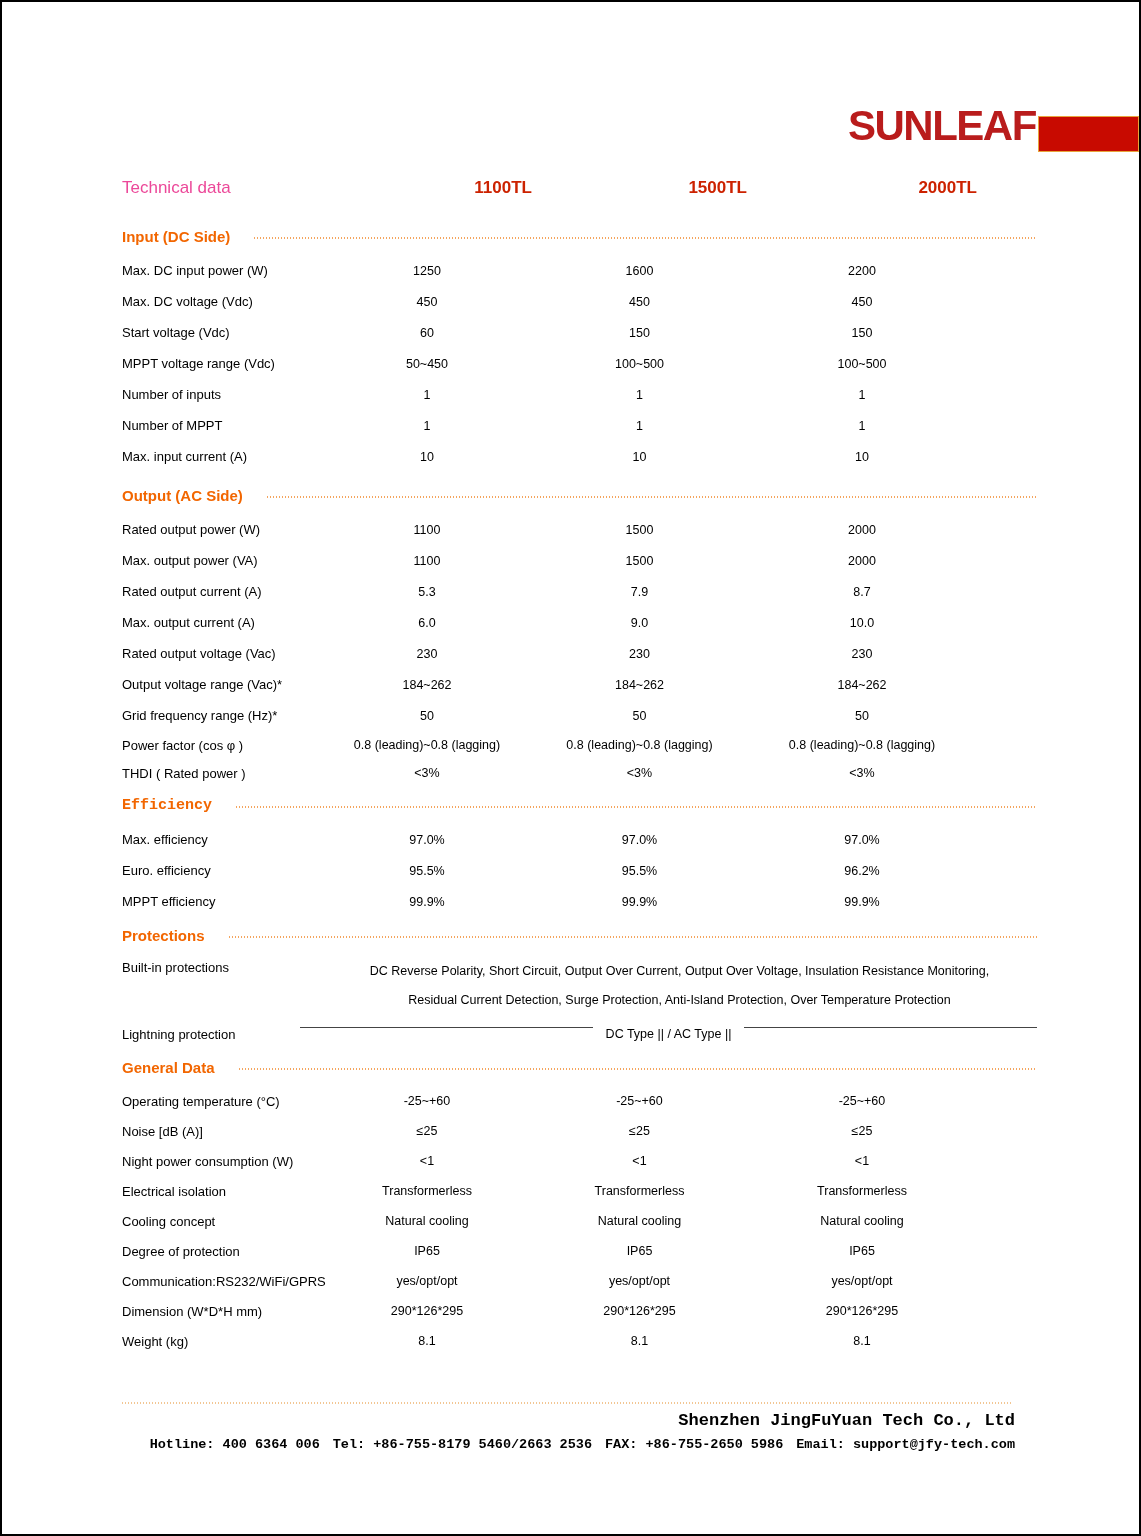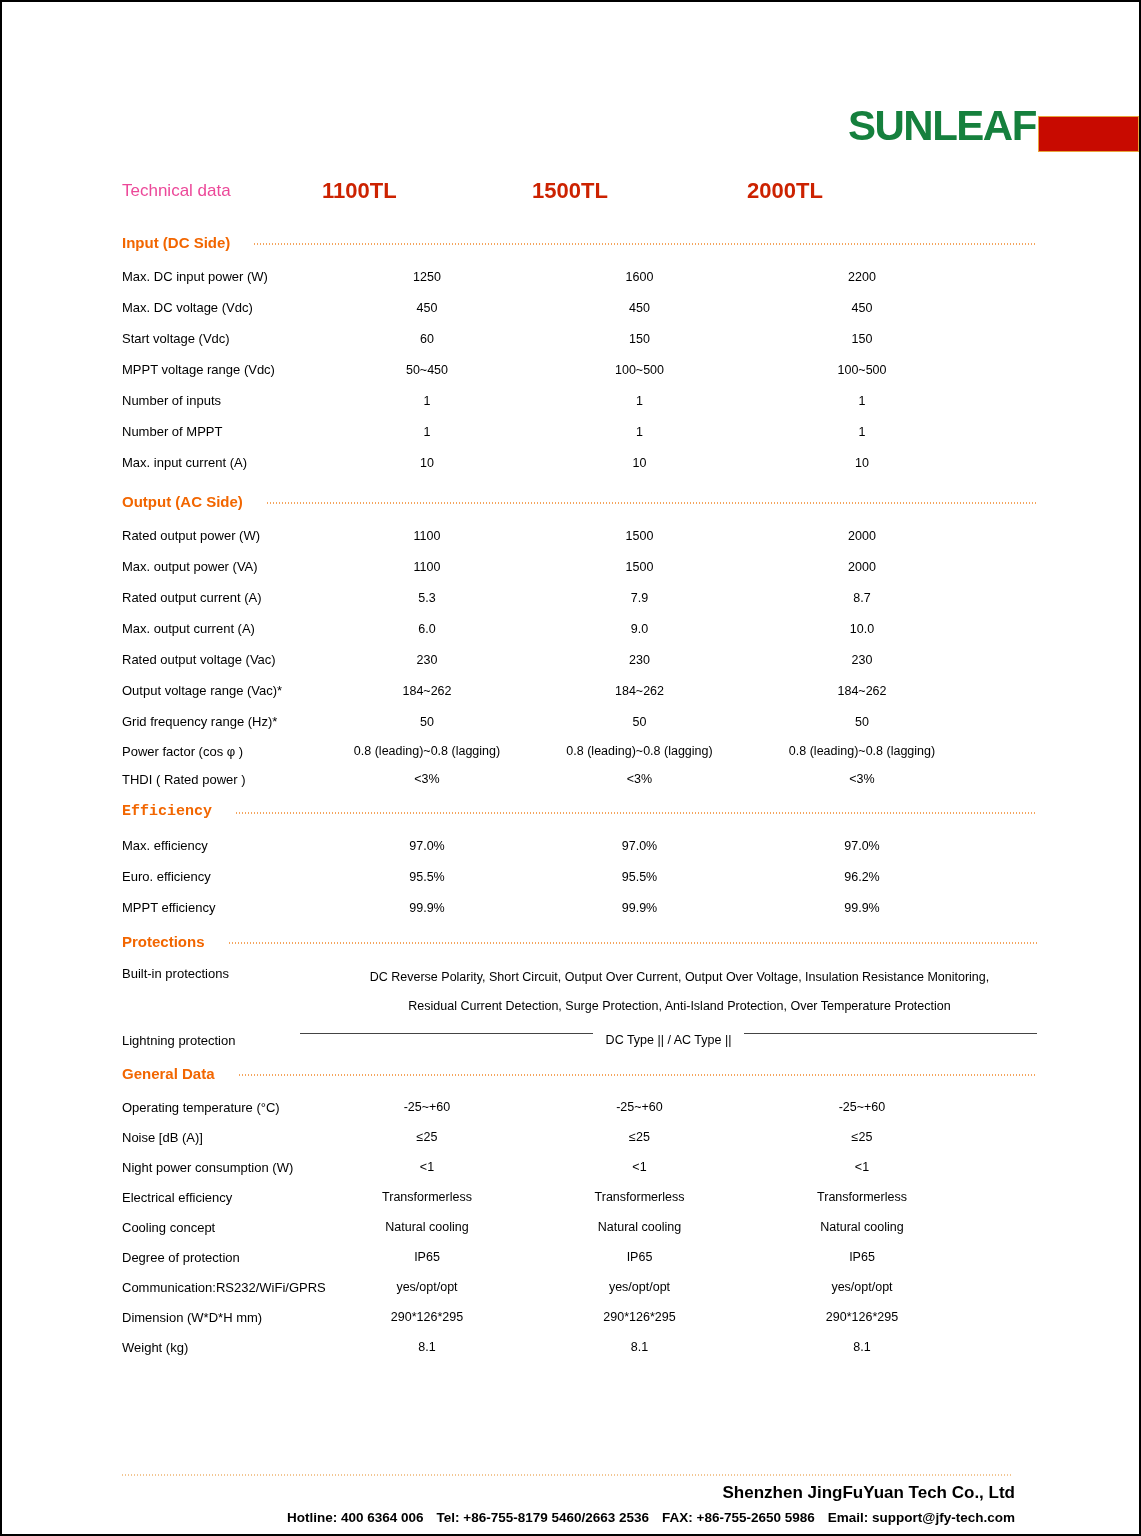--- a/index.html
+++ b/index.html
@@ -10,36 +10,36 @@
     box-sizing:border-box;
     position:relative;
     font-family:"Liberation Sans", sans-serif;
     color:#000;
     overflow:hidden;
   }
   
   .logo-text{
     position:absolute;top:103px;left:846px;
     font-size:42px;font-weight:bold;letter-spacing:-1.5px;
-    color:#15803d;line-height:1;
+    color:#b91c1c;line-height:1;
   }
   .accent-bar{
     position:absolute;top:114px;right:0;
     width:101px;height:36px;
     background:#c80a00;border:1px solid #e8a43c;box-sizing:border-box;
   }
   
   .content{position:absolute;left:120px;top:0;width:915px;}
   .header-row{
     margin-top:176px;
     display:grid;grid-template-columns:200px 210px 215px 230px;
     align-items:center;
   }
   .header-title{color:#ec4899;font-weight:normal;font-size:17px;}
-  .model{color:#cc2200;font-weight:bold;font-size:22px;text-align:left;}
+  .model{color:#cc2200;font-weight:bold;font-size:17px;text-align:right;}
   
   .section-head{display:flex;align-items:center;gap:24px;height:20px;text-align:center;}
   .section-title{color:#f26600;font-weight:bold;font-size:15px;white-space:nowrap;}
   .section-rule{
     flex:1;height:2px;align-self:center;margin-top:4px;
     background-image:repeating-linear-gradient(90deg,#f4a55e 0 1px,transparent 1px 3px);
   }
   .trow{
     display:grid;grid-template-columns:200px 210px 215px 230px;
     align-items:center;height:31px;
@@ -56,21 +56,21 @@
   .mt-gen{}
   
   .builtin{display:grid;grid-template-columns:200px 715px;margin-top:12px;}
   .builtin .lbl{align-self:start;padding-top:3px;}
   .builtin-lines{text-align:center;font-size:12.5px;line-height:29px;}
   .lightning{display:flex;align-items:flex-start;height:30px;margin-top:12px;}
   .lightning .lbl{width:178px;flex:none;}
   .hline{flex:1;height:0;border-top:1px solid #444;}
   .lightning-val{font-size:12.5px;white-space:nowrap;padding:0 13px;}
   
-  .footer{position:absolute;left:120px;top:1472px;width:915px;}
+  .footer{position:absolute;left:120px;top:1400px;width:915px;font-family:Liberation Mono, monospace;}
   .footer-rule{
     width:890px;height:2px;
     background-image:repeating-linear-gradient(90deg,#f2c693 0 1px,transparent 1px 3px);
   }
   .company{margin-top:7px;text-align:right;padding-right:22px;font-weight:bold;font-size:17px;}
   .contact{
     margin-top:7px;display:flex;justify-content:flex-end;gap:13px;
     padding-right:22px;font-weight:bold;font-size:13.5px;white-space:nowrap;
   }
 </style>
@@ -268,21 +268,21 @@
         <span class="val">≤25</span>
         <span class="val">≤25</span>
       </div>
       <div class="trow">
         <span class="lbl">Night power consumption (W)</span>
         <span class="val">&lt;1</span>
         <span class="val">&lt;1</span>
         <span class="val">&lt;1</span>
       </div>
       <div class="trow">
-        <span class="lbl">Electrical efficiency</span>
+        <span class="lbl">Electrical isolation</span>
         <span class="val">Transformerless</span>
         <span class="val">Transformerless</span>
         <span class="val">Transformerless</span>
       </div>
       <div class="trow">
         <span class="lbl">Cooling concept</span>
         <span class="val">Natural cooling</span>
         <span class="val">Natural cooling</span>
         <span class="val">Natural cooling</span>
       </div>

